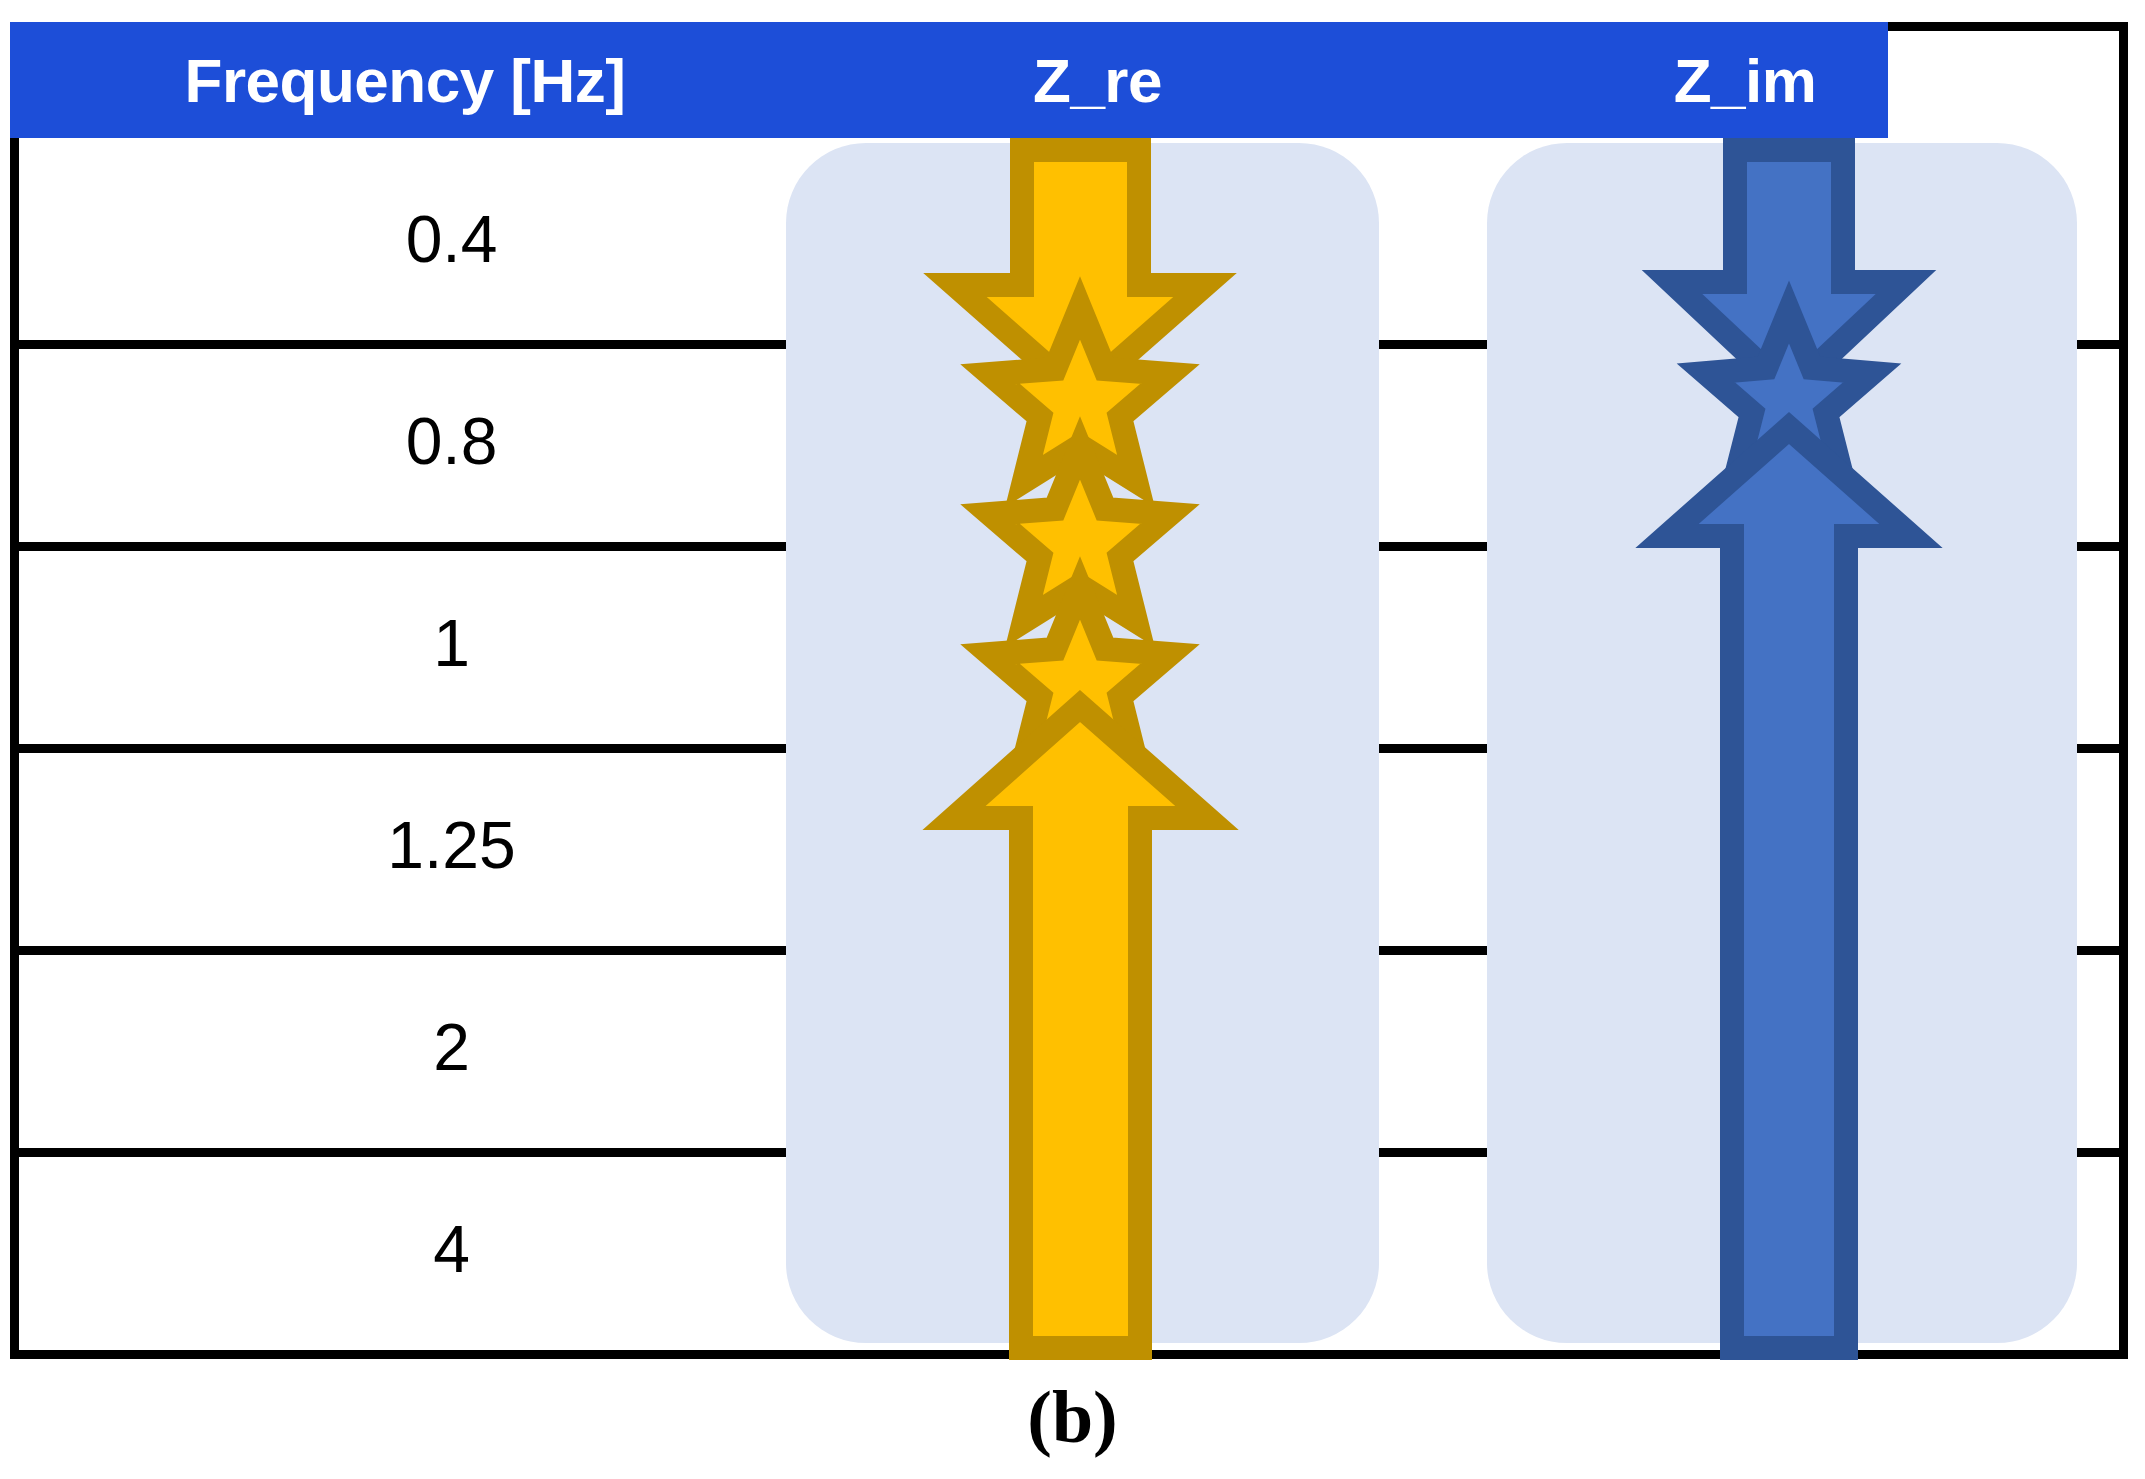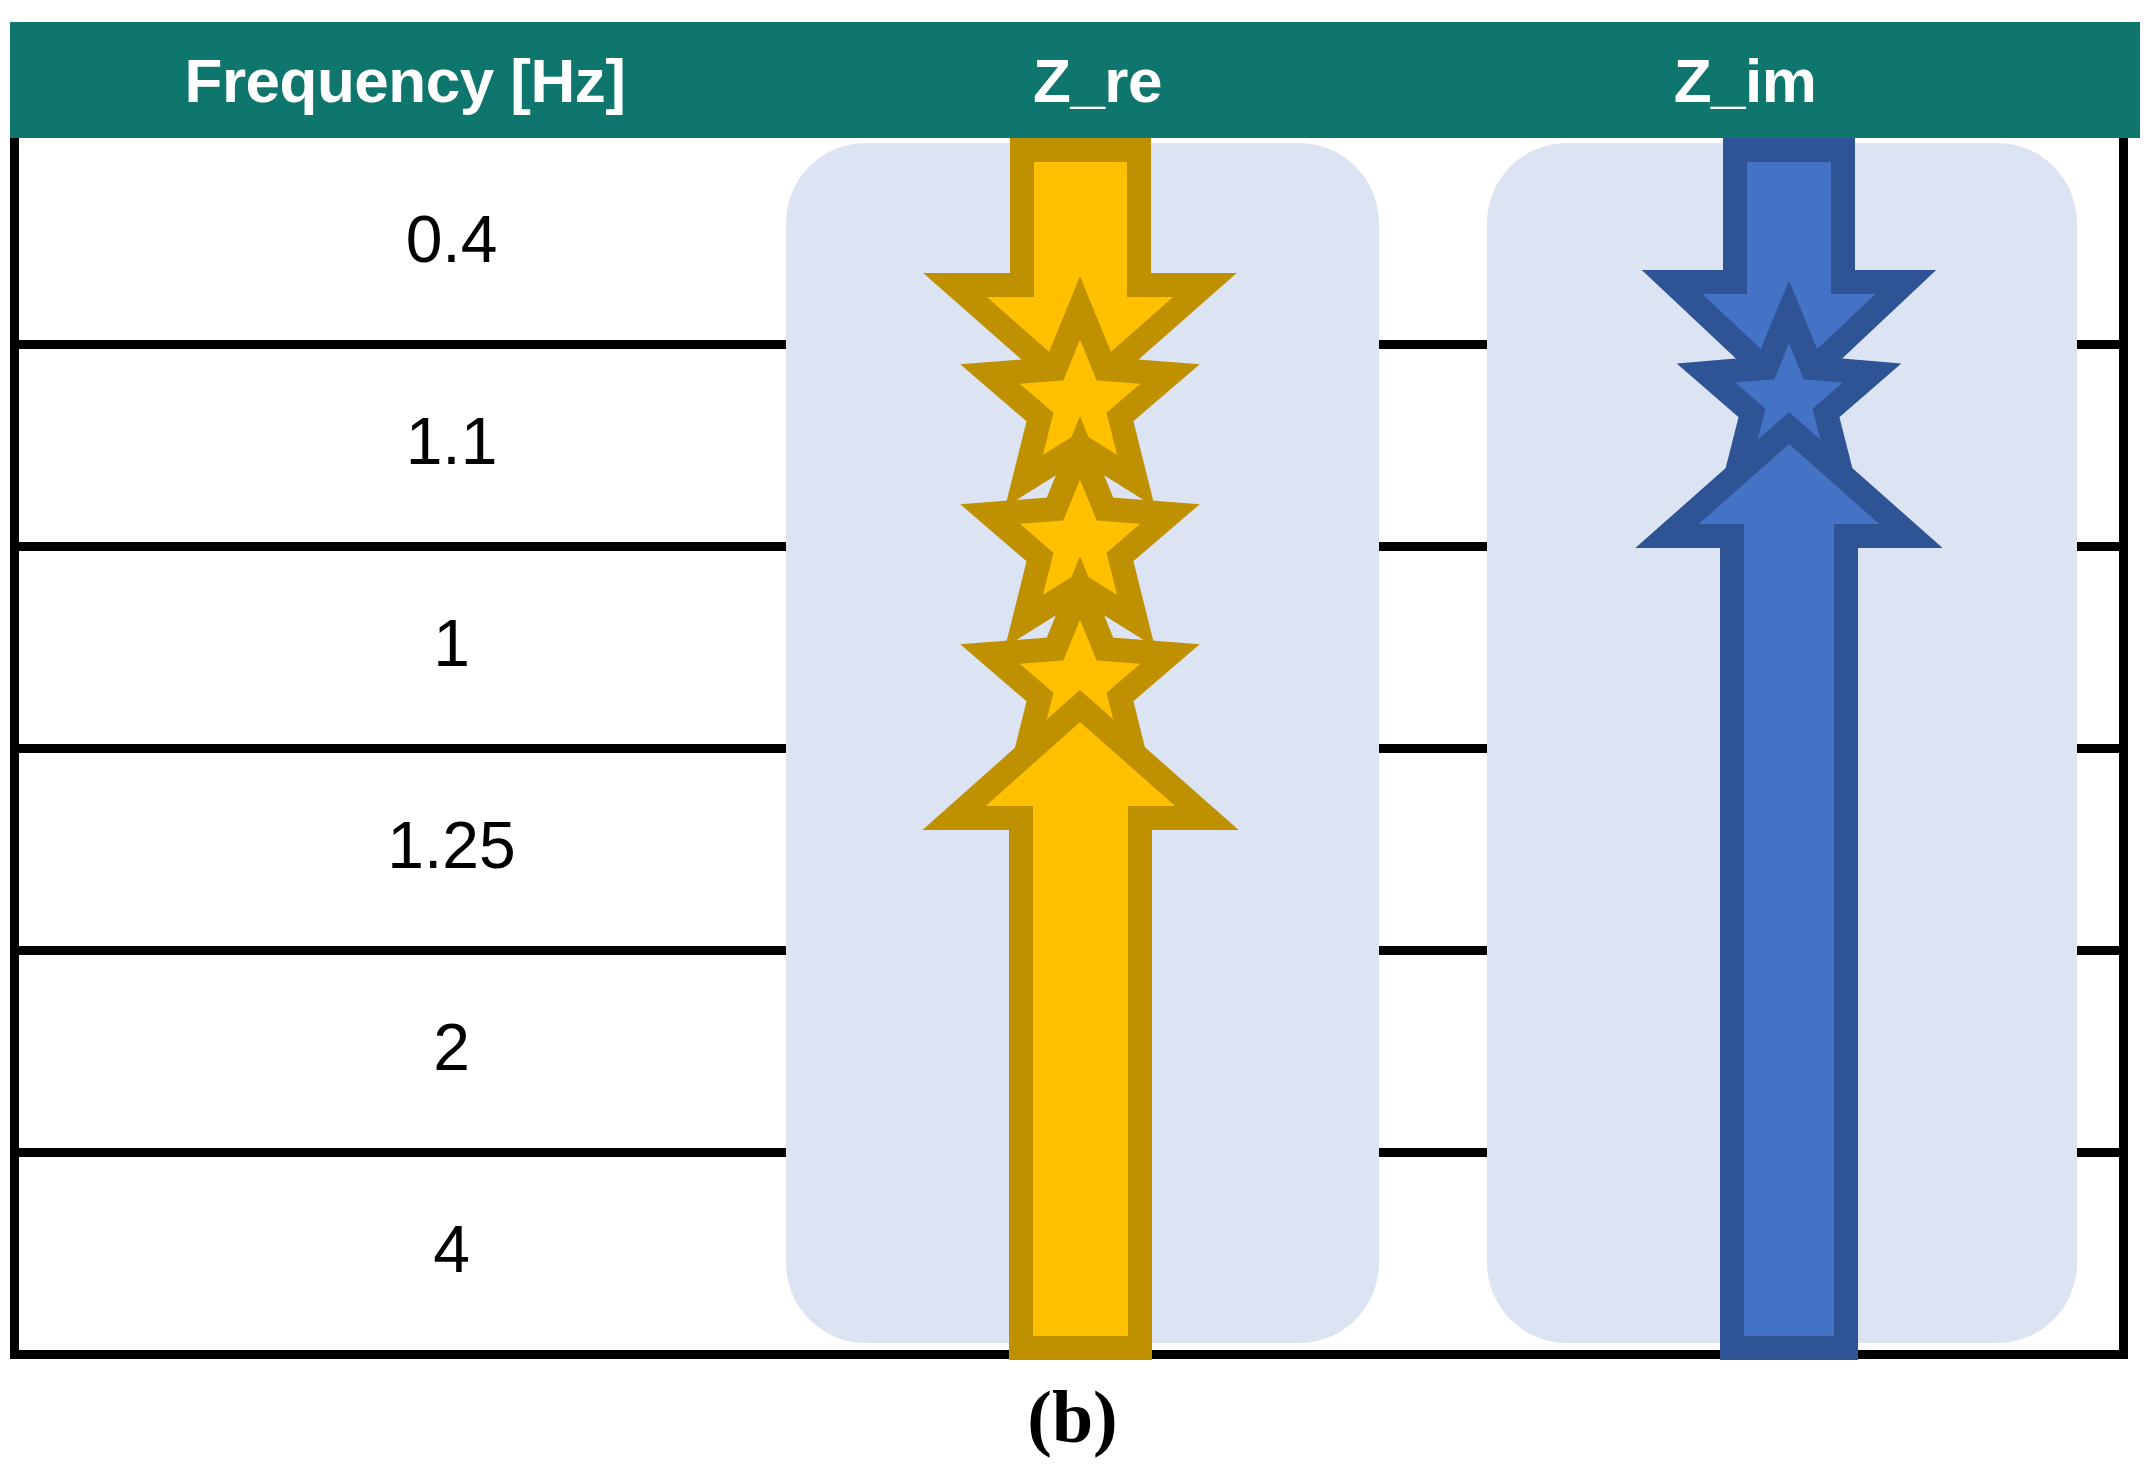--- a/index.html
+++ b/index.html
@@ -30,23 +30,23 @@
     box-sizing: border-box;
     border: 9px solid #000000;
     background: #ffffff;
   }
 
   
   .header-band {
     position: absolute;
     left: 10px;
     top: 22px;
-    width: 2130px;
+    width: 1878px;
     height: 116px;
-    background: #0f766e;
+    background: #1d4ed8;
     display: flex;
     align-items: center;
     box-sizing: border-box;
   }
   .hdr-cell {
     color: #ffffff;
     font-weight: bold;
     font-size: 62px;
     letter-spacing: -0.5px;
     text-align: center;
@@ -142,21 +142,21 @@
   <div class="pill pill-zim"></div>
 
   <div class="rows">
 
     <div class="row" style="top:0px;position:absolute;">
       <div class="freq-cell">0.4</div>
     </div>
     <div class="rowline" style="top:202px;"></div>
 
     <div class="row" style="top:202px;position:absolute;">
-      <div class="freq-cell">1.1</div>
+      <div class="freq-cell">0.8</div>
     </div>
     <div class="rowline" style="top:404px;"></div>
 
     <div class="row" style="top:404px;position:absolute;">
       <div class="freq-cell">1</div>
     </div>
     <div class="rowline" style="top:606px;"></div>
 
     <div class="row" style="top:606px;position:absolute;">
       <div class="freq-cell">1.25</div>

